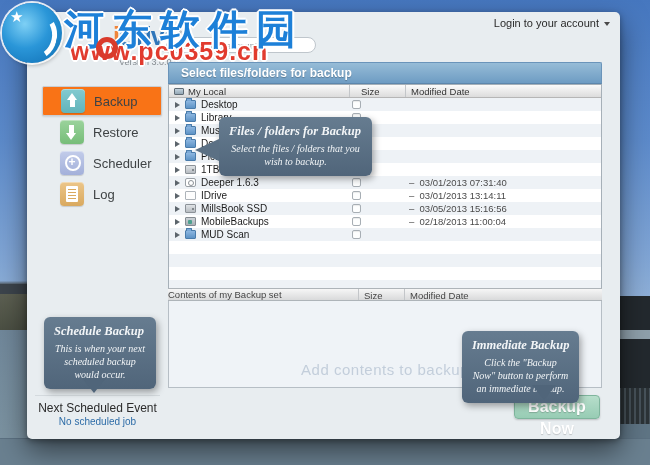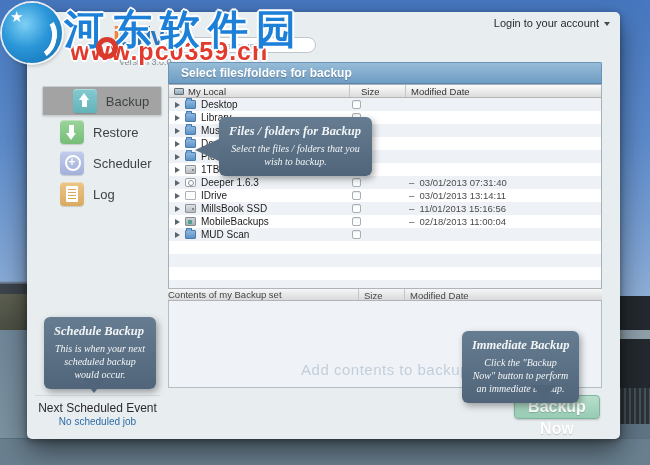--- a/index.html
+++ b/index.html
@@ -31,21 +31,21 @@
   .search { left:132px; top:25px; width:157px; height:16px; background:#fff; border:1px solid #bfc6cc; border-radius:9px; display:flex; align-items:center; }
   .mag { width:7px; height:7px; border:1.5px solid #9aa2a9; border-radius:50%; position:relative; margin:0 3px 0 6px; flex:none; }
   .mag::after { content:""; position:absolute; width:4px; height:1.5px; background:#9aa2a9; transform:rotate(45deg); right:-3px; bottom:-1px; }
   .search input { border:none; outline:none; background:transparent; font-size:10px; width:120px; color:#333; font-family:Liberation Serif, serif; }
   .search input::placeholder { color:#9aa1a8; }
 
   
   .side-item { position:absolute; left:15px; width:120px; height:30px; display:flex; align-items:center; cursor:default; }
   .side-item:nth-of-type(1){ top:74px; } .side-item:nth-of-type(2){ top:105px; }
   .side-item:nth-of-type(3){ top:136px; } .side-item:nth-of-type(4){ top:167px; }
-  .side-item.selected { background:#a3a3a3; border:1px solid #c9ced3; border-radius:2px; box-shadow:0 1px 2px rgba(0,0,0,.12);justify-content:center; }
+  .side-item.selected { background:#f97316; border:1px solid #c9ced3; border-radius:2px; box-shadow:0 1px 2px rgba(0,0,0,.12); }
   .side-icon { width:24px; height:24px; border-radius:4px; margin-left:18px; position:relative; flex:none; box-shadow:inset 0 1px 0 rgba(255,255,255,.35), 0 1px 1px rgba(0,0,0,.15); }
   .side-label { margin-left:9px; font-size:13px; color:#3f4345; }
   .icon-backup { background:linear-gradient(180deg,#83cad0,#62b4ba); }
   .icon-backup::before { content:""; position:absolute; left:6px; top:4px; border-left:5px solid transparent; border-right:5px solid transparent; border-bottom:7px solid #fff; }
   .icon-backup::after  { content:""; position:absolute; left:9px; top:11px; width:5px; height:7px; background:#fff; }
   .icon-restore { background:linear-gradient(180deg,#9bd39c,#76bd78); }
   .icon-restore::before { content:""; position:absolute; left:6px; top:13px; border-left:5px solid transparent; border-right:5px solid transparent; border-top:7px solid #fff; }
   .icon-restore::after  { content:""; position:absolute; left:9px; top:5px; width:5px; height:8px; background:#fff; }
   .icon-scheduler { background:linear-gradient(180deg,#c2ccea,#a3b0da); }
   .icon-scheduler::before { content:""; position:absolute; left:5px; top:4px; width:12px; height:12px; border:2px solid #fff; border-radius:50%; }
@@ -249,21 +249,21 @@
     <span>IDrive</span>
     <span class="rcheck"></span>
     <span class="rdate">–  03/01/2013 13:14:11</span>
   </div>
 
   <div class="tree-row">
     <span class="disc"></span>
     <span class="ficon fi-drive"></span>
     <span>MillsBook SSD</span>
     <span class="rcheck"></span>
-    <span class="rdate">–  11/01/2013 15:16:56</span>
+    <span class="rdate">–  03/05/2013 15:16:56</span>
   </div>
 
   <div class="tree-row">
     <span class="disc"></span>
     <span class="ficon fi-mobile"></span>
     <span>MobileBackups</span>
     <span class="rcheck"></span>
     <span class="rdate">–  02/18/2013 11:00:04</span>
   </div>
 

